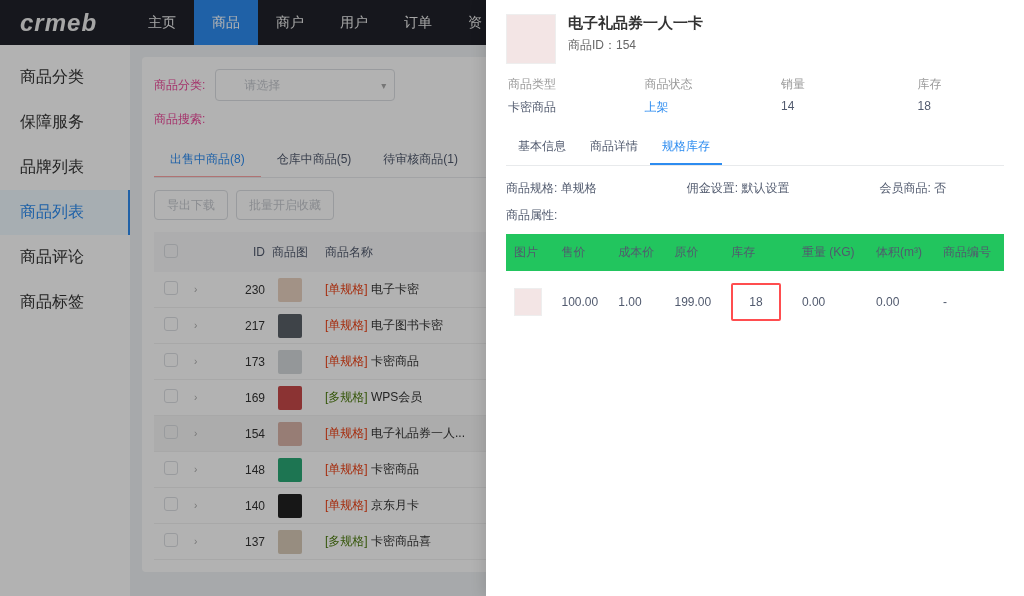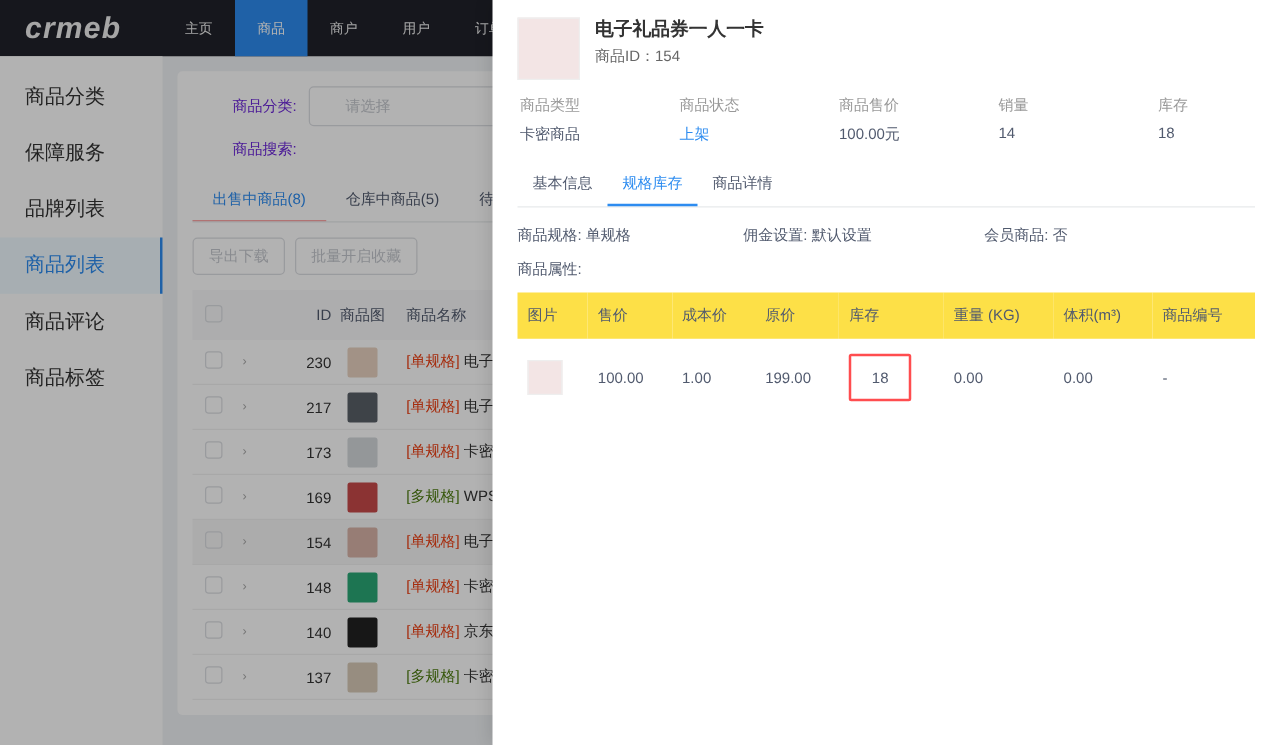--- a/index.html
+++ b/index.html
@@ -1,32 +1,32 @@
 <!DOCTYPE html>
 <html><head>
   <meta charset="utf-8">
   <style>
     * { margin: 0; padding: 0; box-sizing: border-box; }
     body { font-family: -apple-system, "Microsoft YaHei", sans-serif; font-size: 12px; color: #333; background: #f0f2f5; width: 1024px; height: 596px; overflow: hidden; position: relative; }
     
     .top-nav { height: 45px; background: #20222a; display: flex; align-items: center; color: #eee; }
     .logo { width: 130px; padding-left: 20px; font-size: 24px; font-weight: bold; font-style: italic; letter-spacing: 1px; }
     .nav-items { display: flex; height: 100%; }
-    .nav-item { padding: 0 18px; display: flex; align-items: center; font-size: 11px; cursor: pointer; }
+    .nav-item { padding: 0 18px; display: flex; align-items: center; font-size: 14px; cursor: pointer; }
     .nav-item.active { background: #2d8cf0; color: #fff; }
     
     .layout { display: flex; height: calc(100% - 45px); }
     .sidebar { width: 130px; background: #fff; padding-top: 10px; }
     .side-item { padding: 12px 20px; font-size: 16px; cursor: pointer; }
     .side-item.active { background: #f0faff; color: #2d8cf0; border-right: 2px solid #2d8cf0; }
     
     .content { flex: 1; padding: 12px; overflow: auto; }
     .card { background: #fff; border-radius: 4px; padding: 12px; }
     .filter-row { display: flex; align-items: center; margin-bottom: 10px; }
-    .filter-label { margin-right: 10px; color: #6d28d9; margin-left: 32px; }
+    .filter-label { margin-right: 10px; color: #ec4899; }
     .select, .input { height: 32px; border: 1px solid #dcdee2; border-radius: 4px; padding: 0 28px; background: #fff; color: #c5c8ce; display: flex; align-items: center; position: relative; }
     .select { width: 180px; }
     .input { width: 200px; }
     .chevron { position: absolute; right: 8px; color: #aaa; font-size: 10px; }
     
     .tabs-bar { margin-top: 15px; border-bottom: 1px solid #e8eaec; display: flex; }
     .tab { padding: 8px 16px; cursor: pointer; color: #515a6e; }
     .tab.active { color: #2d8cf0; border-bottom: 1px solid #fca5a5; }
     
     .sec-btns { margin: 12px 0; display: flex; gap: 8px; }
@@ -40,41 +40,41 @@
     .col-id { width: 45px; text-align: right; }
     .col-img { width: 50px; display: flex; justify-content: center; }
     .col-name { flex: 1; padding-left: 10px; }
     .img-thumb { width: 24px; height: 24px; background: #e8e8e8; border-radius: 2px; display: inline-block; }
     .tag-single { color: #ed4014; }
     .tag-multi { color: #4d7c0f; }
     .checkbox { width: 14px; height: 14px; border: 1px solid #dcdee2; border-radius: 3px; display: inline-block; }
     
     .dim-overlay { position: absolute; inset: 0; background: rgba(0,0,0,0.3); }
     
-    .drawer { position: absolute; top: 0; right: 0; width: 630px; height: 100%; background: #fff; box-shadow: -4px 0 12px rgba(0,0,0,0.1); padding: 14px 20px; }
+    .drawer { position: absolute; top: 0; right: 0; width: 538px; height: 100%; background: #fff; box-shadow: -4px 0 12px rgba(0,0,0,0.1); padding: 14px 20px; }
     .drawer-head { display: flex; align-items: flex-start; margin-bottom: 12px; }
     .drawer-img { width: 50px; height: 50px; background: #f3e5e5; border: 1px solid #eee; margin-right: 12px; }
     .drawer-title { font-size: 15px; font-weight: 600; margin-bottom: 4px; }
     .drawer-sub { font-size: 12px; color: #666; }
     
     .info-grid { display: flex; gap: 52px; margin: 8px 0 14px; padding: 0 2px; }
     .info-col { flex: 1; min-width: 0; }
     .info-label { font-size: 12px; color: #999; margin-bottom: 6px; }
     .info-value { font-size: 12px; color: #515a6e; }
     .info-value.blue { color: #2d8cf0; }
     
     .drawer-tabs { display: flex; border-bottom: 1px solid #e8eaec; }
     .drawer-tab { padding: 8px 12px; font-size: 12px; color: #515a6e; cursor: pointer; }
     .drawer-tab.active { color: #2d8cf0; border-bottom: 2px solid #2d8cf0; }
     
     .spec-row { display: flex; gap: 90px; padding: 14px 0 6px; font-size: 12px; color: #515a6e; }
     .attr-label { padding: 4px 0 10px; font-size: 12px; color: #515a6e; }
     
     .spec-table { width: 100%; border-collapse: collapse; font-size: 12px; }
-    .spec-table th { background: #fde047; text-align: left; padding: 10px 8px; color: #515a6e; font-weight: 500; }
+    .spec-table th { background: #22c55e; text-align: left; padding: 10px 8px; color: #515a6e; font-weight: 500; }
     .spec-table td { padding: 12px 8px; color: #515a6e; }
     .cell-img { width: 28px; height: 28px; background: #f3e5e5; border: 1px solid #eee; }
     .highlight-box { border: 2px solid #ff4d4f; display: inline-block; padding: 10px 16px; border-radius: 2px; }
     
   </style>
 </head>
 <body>
 
 <div class="top-nav">
   <div class="logo">crmeb</div>
@@ -216,36 +216,32 @@
   <div class="info-grid" id="info-grid">
       <div class="info-col">
         <div class="info-label">商品类型</div>
         <div class="info-value">卡密商品</div>
       </div>
       <div class="info-col">
         <div class="info-label">商品状态</div>
         <div class="info-value blue">上架</div>
       </div>
       <div class="info-col">
-        <div class="info-label">商品售价</div>
-        <div class="info-value">100.00元</div>
-      </div>
-      <div class="info-col">
         <div class="info-label">销量</div>
         <div class="info-value">14</div>
       </div>
       <div class="info-col">
         <div class="info-label">库存</div>
         <div class="info-value">18</div>
       </div>
     </div>
   <div class="drawer-tabs" id="drawer-tabs">
       <div class="drawer-tab">基本信息</div>
+      <div class="drawer-tab">商品详情</div>
       <div class="drawer-tab active">规格库存</div>
-      <div class="drawer-tab">商品详情</div>
     </div>
 
   <div class="spec-row">
     <div><span>商品规格:</span> <span>单规格</span></div>
     <div><span>佣金设置:</span> <span>默认设置</span></div>
     <div><span>会员商品:</span> <span>否</span></div>
   </div>
   <div class="attr-label">商品属性:</div>
 
   <table class="spec-table">

